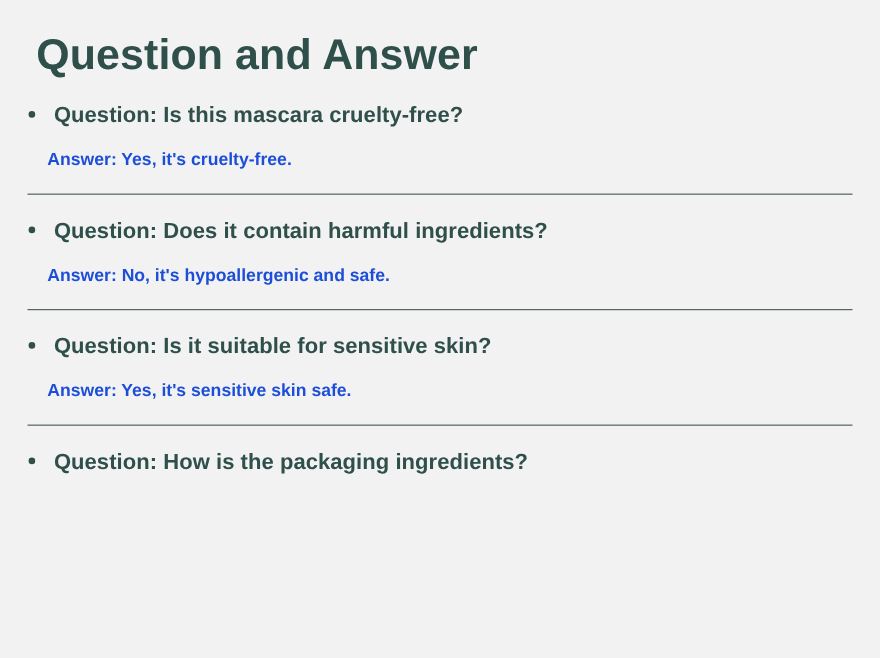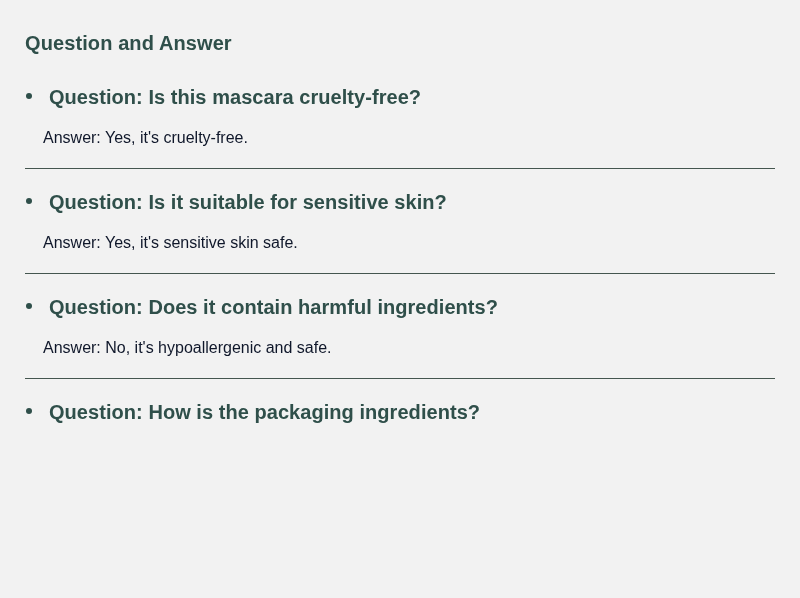--- a/index.html
+++ b/index.html
@@ -16,23 +16,23 @@
     overflow: hidden;
   }
   .page {
     position: relative;
     width: 800px;
     height: 598px;
     box-sizing: border-box;
     padding: 0 25px;
   }
   .page-title {
-    margin: 0;
+    margin: 8px;
     padding-top: 24px;
-    font-size: 20px;
+    font-size: 39px;
     font-weight: bold;
     line-height: 38px;
     color: #2f4f4a;
     letter-spacing: 0.1px;
   }
   .qa-list {
     margin: 0;
     padding: 0;
     list-style: none;
     margin-top: 22px;
@@ -59,23 +59,23 @@
     font-weight: bold;
     line-height: 26px;
     color: #2f4f4a;
     letter-spacing: 0.05px;
   }
   .qa-answer {
     margin: 0;
     padding-left: 2px;
     margin-top: 18px;
     font-size: 16px;
-    font-weight: normal;
+    font-weight: bold;
     line-height: 20px;
-    color: #0f172a;
+    color: #1d4ed8;
   }
   .qa-divider {
     height: 0;
     border: 0;
     border-top: 1px solid #44564f;
     margin: 20px 0 0 -16px;
     width: 750px;
   }
 </style>
 </head>
@@ -89,29 +89,29 @@
 
     <li class="qa-item">
       <span class="qa-bullet"></span>
       <p class="qa-question">Question: Is this mascara cruelty-free?</p>
       <p class="qa-answer">Answer: Yes, it's cruelty-free.</p>
       <hr class="qa-divider">
     </li>
 
     <li class="qa-item" style="margin-top:20px;">
       <span class="qa-bullet"></span>
-      <p class="qa-question">Question: Is it suitable for sensitive skin?</p>
-      <p class="qa-answer">Answer: Yes, it's sensitive skin safe.</p>
+      <p class="qa-question">Question: Does it contain harmful ingredients?</p>
+      <p class="qa-answer">Answer: No, it's hypoallergenic and safe.</p>
       <hr class="qa-divider">
     </li>
 
     <li class="qa-item" style="margin-top:20px;">
       <span class="qa-bullet"></span>
-      <p class="qa-question">Question: Does it contain harmful ingredients?</p>
-      <p class="qa-answer">Answer: No, it's hypoallergenic and safe.</p>
+      <p class="qa-question">Question: Is it suitable for sensitive skin?</p>
+      <p class="qa-answer">Answer: Yes, it's sensitive skin safe.</p>
       <hr class="qa-divider">
     </li>
 
     <li class="qa-item" style="margin-top:20px;">
       <span class="qa-bullet"></span>
       <p class="qa-question">Question: How is the packaging ingredients?</p>
     </li>
 
   </ul>
 </div>

